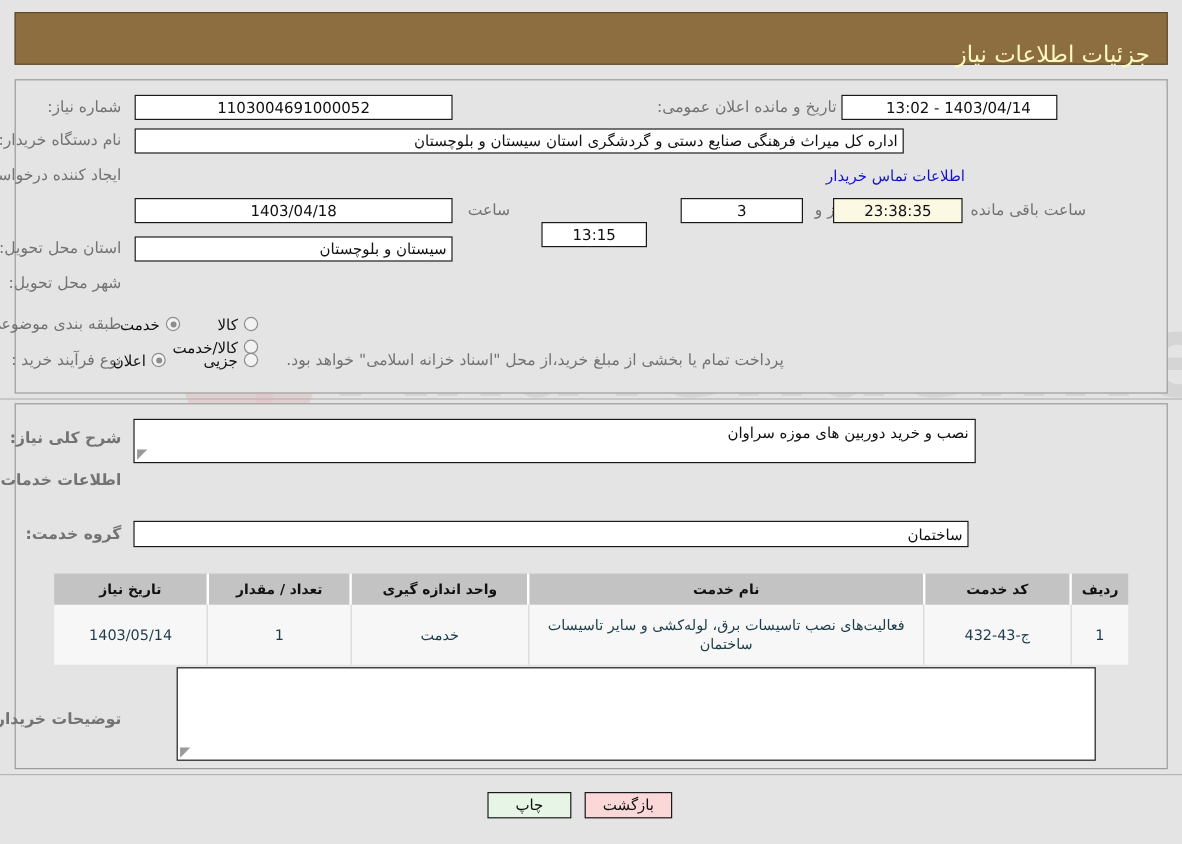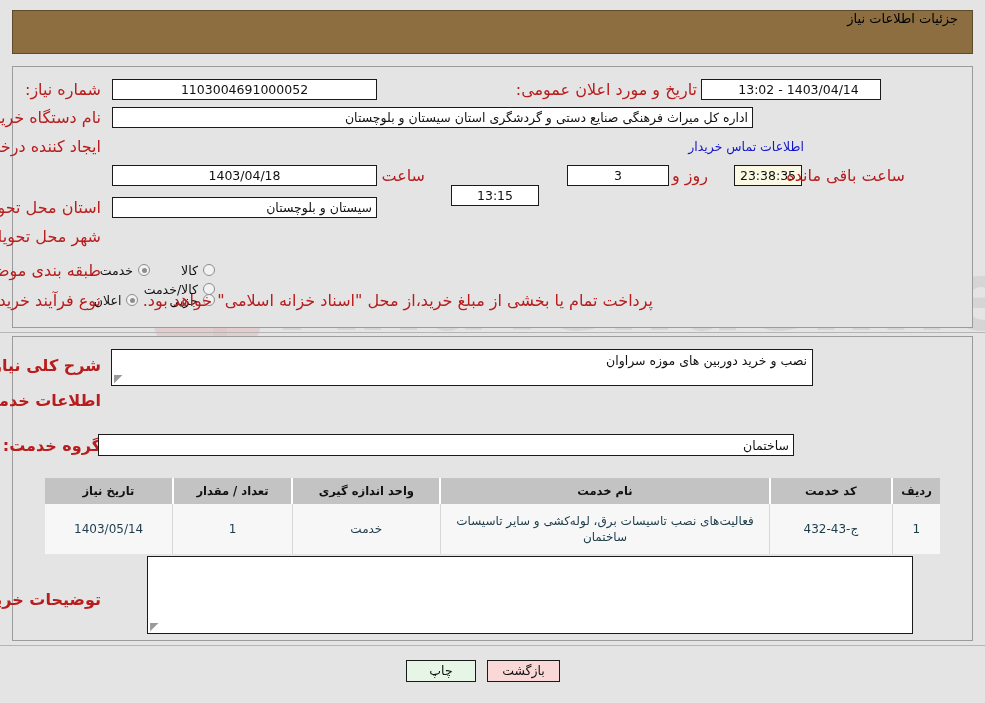--- a/index.html
+++ b/index.html
@@ -34,43 +34,43 @@
     width: 961px;
     height: 44px;
     background: #8d6e41;
     border: 1px solid #5f4a2c;
     box-sizing: border-box;
     z-index: 2;
   }
   .header-title {
     position: absolute;
     right: 14px;
-    top: 0;
-    font-size: 13px;
-    color: #000000;
+    top: 24px;
+    font-size: 19px;
+    color: #fef9c3;
     font-weight: normal;
     letter-spacing: 0;
   }
 
   
   .panel {
     position: absolute;
     box-sizing: border-box;
     border: 1px solid #9b9b9b;
     background: #e4e4e4;
     z-index: 2;
   }
   #panel-top   { right: 12px; top: 66px;  width: 961px; height: 262px; }
   #panel-mid   { right: 12px; top: 336px; width: 961px; height: 305px; }
 
   
   .lbl {
     position: absolute;
-    font-size: 16px;
-    color: #b91c1c;
+    font-size: 13px;
+    color: #737373;
     white-space: nowrap;
     line-height: 15px;
     z-index: 3;
   }
   .lbl.bold { font-weight: bold; }
 
   .fld {
     position: absolute;
     box-sizing: border-box;
     border: 1px solid #1a1a1a;
@@ -237,35 +237,35 @@
 
   <div class="header-bar">
     <div class="header-title">جزئیات اطلاعات نیاز</div>
   </div>
 
   <div class="panel" id="panel-top"></div>
 
   <div class="lbl" style="right:884px; top:82px;">شماره نیاز:</div>
   <div class="fld center" style="right:608px; top:79px; width:265px; height:21px;">1103004691000052</div>
 
-  <div class="lbl" style="right:288px; top:82px;">تاریخ و مورد اعلان عمومی:</div>
+  <div class="lbl" style="right:288px; top:82px;">تاریخ و مانده اعلان عمومی:</div>
   <div class="fld center" style="right:104px; top:79px; width:180px; height:21px;padding-left:19px;">1403/04/14 - 13:02</div>
 
   <div class="lbl" style="right:884px; top:110px;">نام دستگاه خریدار:</div>
   <div class="fld rtlright" style="right:232px; top:107px; width:641px; height:21px;">اداره کل میراث فرهنگی  صنایع دستی و گردشگری استان سیستان و بلوچستان</div>
 
   <div class="lbl" style="right:884px; top:139px;">ایجاد کننده درخواست:</div>
   <div class="linktext" style="right:181px; top:139px;">اطلاعات تماس خریدار</div>
 
   <div class="fld center" style="right:608px; top:165px; width:265px; height:21px;">1403/04/18</div>
   <div class="lbl" style="right:560px; top:168px;">ساعت</div>
   <div class="fld center" style="right:446px; top:165px; width:88px; height:21px;margin-top:20px;">13:15</div>
   <div class="fld center" style="right:316px; top:165px; width:102px; height:21px;">3</div>
   <div class="lbl" style="right:277px; top:168px;">روز و</div>
-  <div class="fld cream center" style="right:183px; top:165px; width:68px; height:21px;">23:38:35</div>
+  <div class="fld cream center" style="right:183px; top:165px; width:108px; height:21px;">23:38:35</div>
   <div class="lbl" style="right:80px; top:168px;">ساعت باقی مانده</div>
 
   <div class="lbl" style="right:884px; top:200px;">استان محل تحویل:</div>
   <div class="fld rtlright" style="right:608px; top:197px; width:265px; height:21px;padding-left:36px;">سیستان و بلوچستان</div>
 
   <div class="lbl" style="right:884px; top:229px;">شهر محل تحویل:</div>
 
   <div class="lbl" style="right:884px; top:263px;">طبقه بندی موضوعی:</div>
   <div class="radio-row" style="right:770px; top:261px;">
     <span class="radio-opt">
@@ -301,21 +301,21 @@
 
   <div class="lbl bold" style="right:884px; top:358px;">شرح کلی نیاز:</div>
   <div class="ta" style="right:172px; top:349px; width:702px; height:37px;">
     <span>نصب و خرید دوربین های موزه سراوان</span>
     <span class="grip">◥</span>
   </div>
 
   <div class="lbl bold" style="right:884px; top:393px;">اطلاعات خدمات مورد نیاز</div>
 
   <div class="lbl bold" style="right:884px; top:438px;">گروه خدمت:</div>
-  <div class="fld rtlright" style="right:191px; top:434px; width:696px; height:22px;">ساختمان</div>
+  <div class="fld rtlright" style="right:178px; top:434px; width:696px; height:22px;">ساختمان</div>
 
   <div class="tbl-wrap">
     <table class="items">
       <thead>
         <tr>
           <th style="width:40px;">ردیف</th>
           <th style="width:120px;">کد خدمت</th>
           <th style="width:355px;">نام خدمت</th>
           <th style="width:152px;">واحد اندازه گیری</th>
           <th style="width:120px;">تعداد / مقدار</th>

